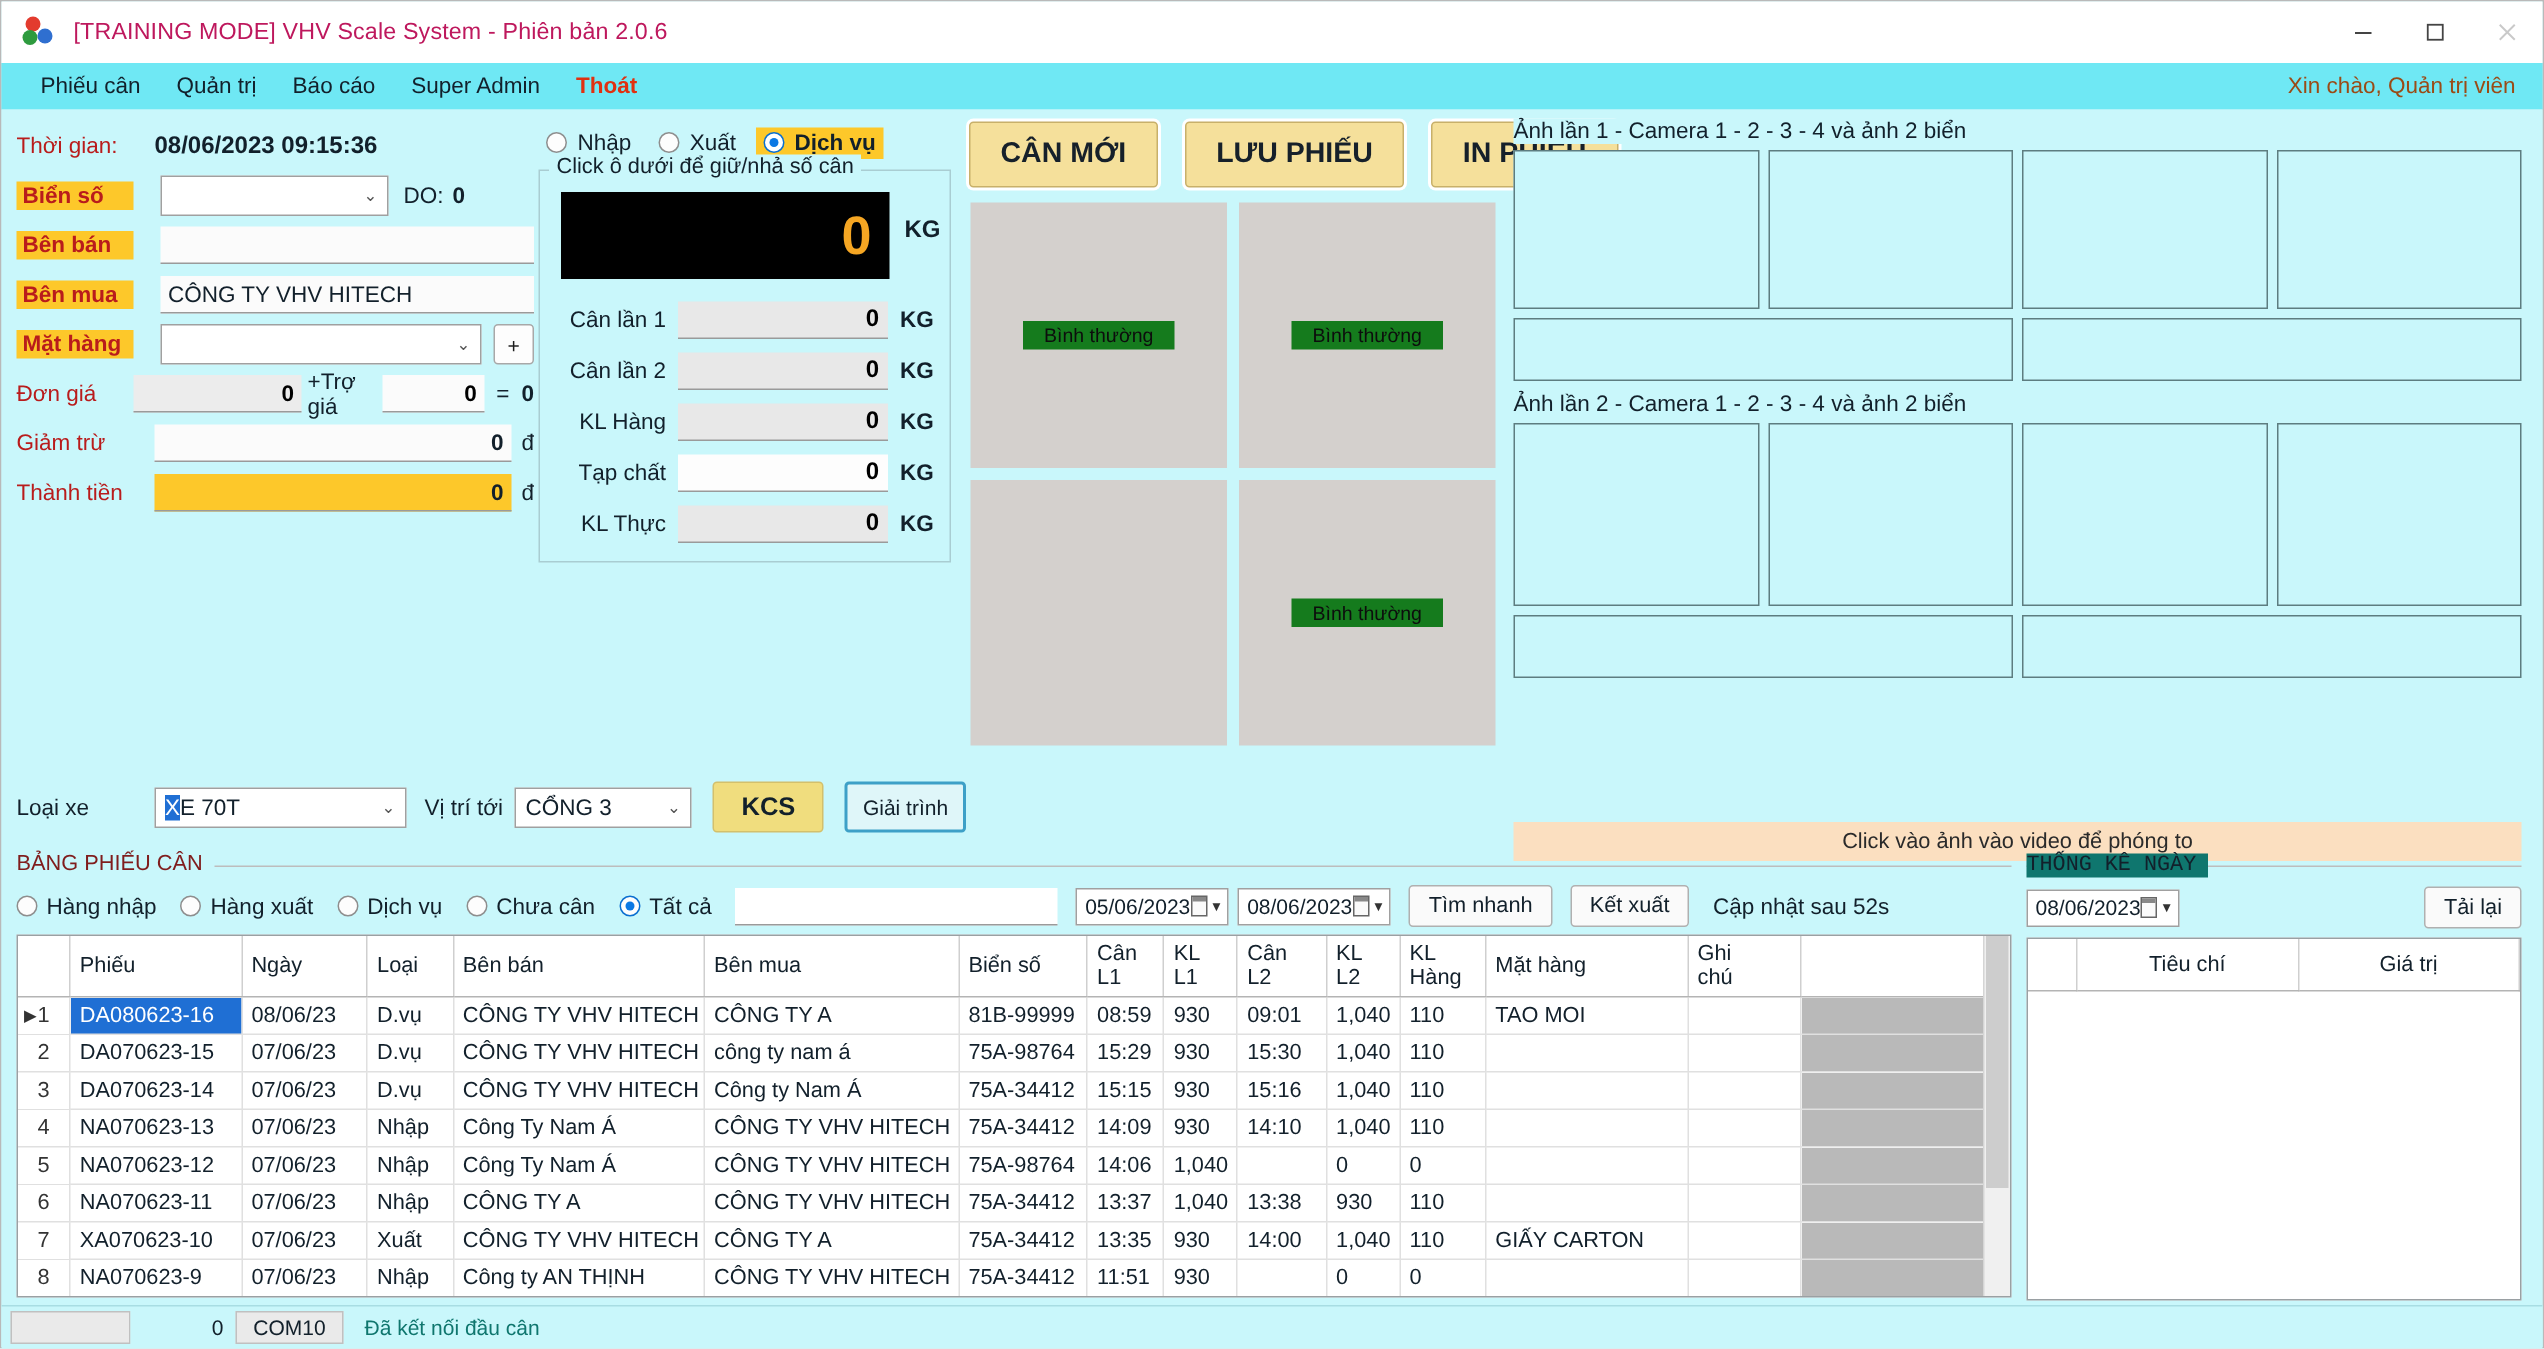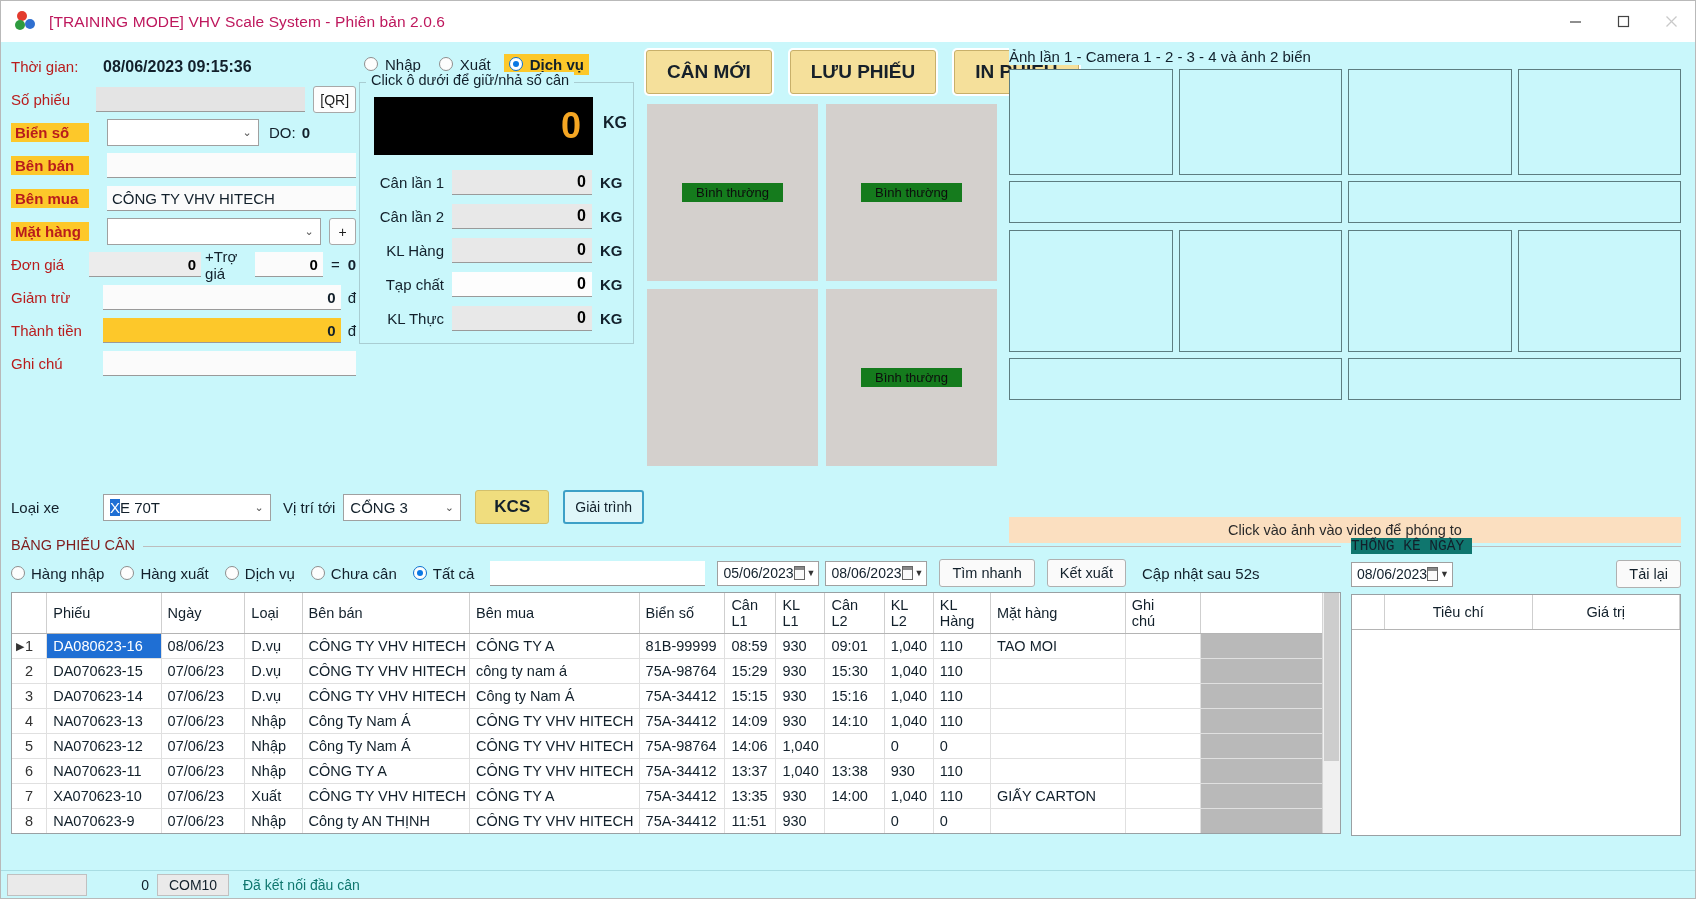--- a/index.html
+++ b/index.html
@@ -581,35 +581,38 @@
       </div>
       <div class="tb-btn close">
         <svg width="13" height="13" viewBox="0 0 13 13">
             <line x1="1.5" y1="1.5" x2="11.5" y2="11.5" stroke="#c9c9c9" stroke-width="1.3"></line>
             <line x1="11.5" y1="1.5" x2="1.5" y2="11.5" stroke="#c9c9c9" stroke-width="1.3"></line>
           </svg>
       </div>
     </div>
   </div>
 
+  <div class="menubar">
+    <div class="menu-item">Phiếu cân</div>
+    <div class="menu-item">Quản trị</div>
+    <div class="menu-item">Báo cáo</div>
+    <div class="menu-item">Super Admin</div>
+    <div class="menu-item exit">Thoát</div>
+    <div class="menu-right">Xin chào, Quản trị viên</div>
+  </div>
 
   <div class="body-area">
 
     <div class="left-form">
 
       <div class="frow">
         <div class="flabel">Thời gian:</div>
         <div class="time-val">08/06/2023 09:15:36</div>
       </div>
 
-      <div class="frow">
-        <div class="flabel">Số phiếu</div>
-        <input class="finput gray" readonly="" value="" style="">
-        <div class="small-btn">[QR]</div>
-      </div>
 
       <div class="frow">
         <div class="flabel hl">Biển số</div>
         <div class="fcombo" style="max-width:152px;margin-left:18px;">
           <span class="cv"></span>
           <span class="chev">⌄</span>
         </div>
         <div class="do-label">
           <span>DO:</span><b>0</b>
         </div>
@@ -648,24 +651,20 @@
         <input class="finput rt" value="0" style="">
         <span class="unit">đ</span>
       </div>
 
       <div class="frow">
         <div class="flabel">Thành tiền</div>
         <input class="finput amber" readonly="" value="0" style="">
         <span class="unit">đ</span>
       </div>
 
-      <div class="frow">
-        <div class="flabel">Ghi chú</div>
-        <input class="finput" value="" style="">
-      </div>
     </div>
 
     <div class="bottom-ctrls">
       <div class="bc-label" style="width:84px;">Loại xe</div>
       <div class="bc-combo" style="width:168px;">
         <span style="flex:1;"><span class="sel-hl">X</span><span>E 70T</span></span>
         <span class="chev">⌄</span>
       </div>
       <div class="bc-label" style="margin-left:12px;">Vị trí tới</div>
       <div class="bc-combo" style="width:118px;">
@@ -758,20 +757,23 @@
         <div class="cam-box"></div>
         <div class="cam-box"></div>
       </div>
       <div class="cam-row2">
         <div class="cam-box"></div>
         <div class="cam-box"></div>
       </div>
     </div>
 
     <div class="cam-panel p2">
+      <div class="cam-title">
+        <span>Ảnh lần 2 - Camera 1 - 2 - 3 - 4 và ảnh 2 biển</span>
+      </div>
       <div class="cam-row1" style="height:122px;">
         <div class="cam-box"></div>
         <div class="cam-box"></div>
         <div class="cam-box"></div>
         <div class="cam-box"></div>
       </div>
       <div class="cam-row2">
         <div class="cam-box"></div>
         <div class="cam-box"></div>
       </div>

